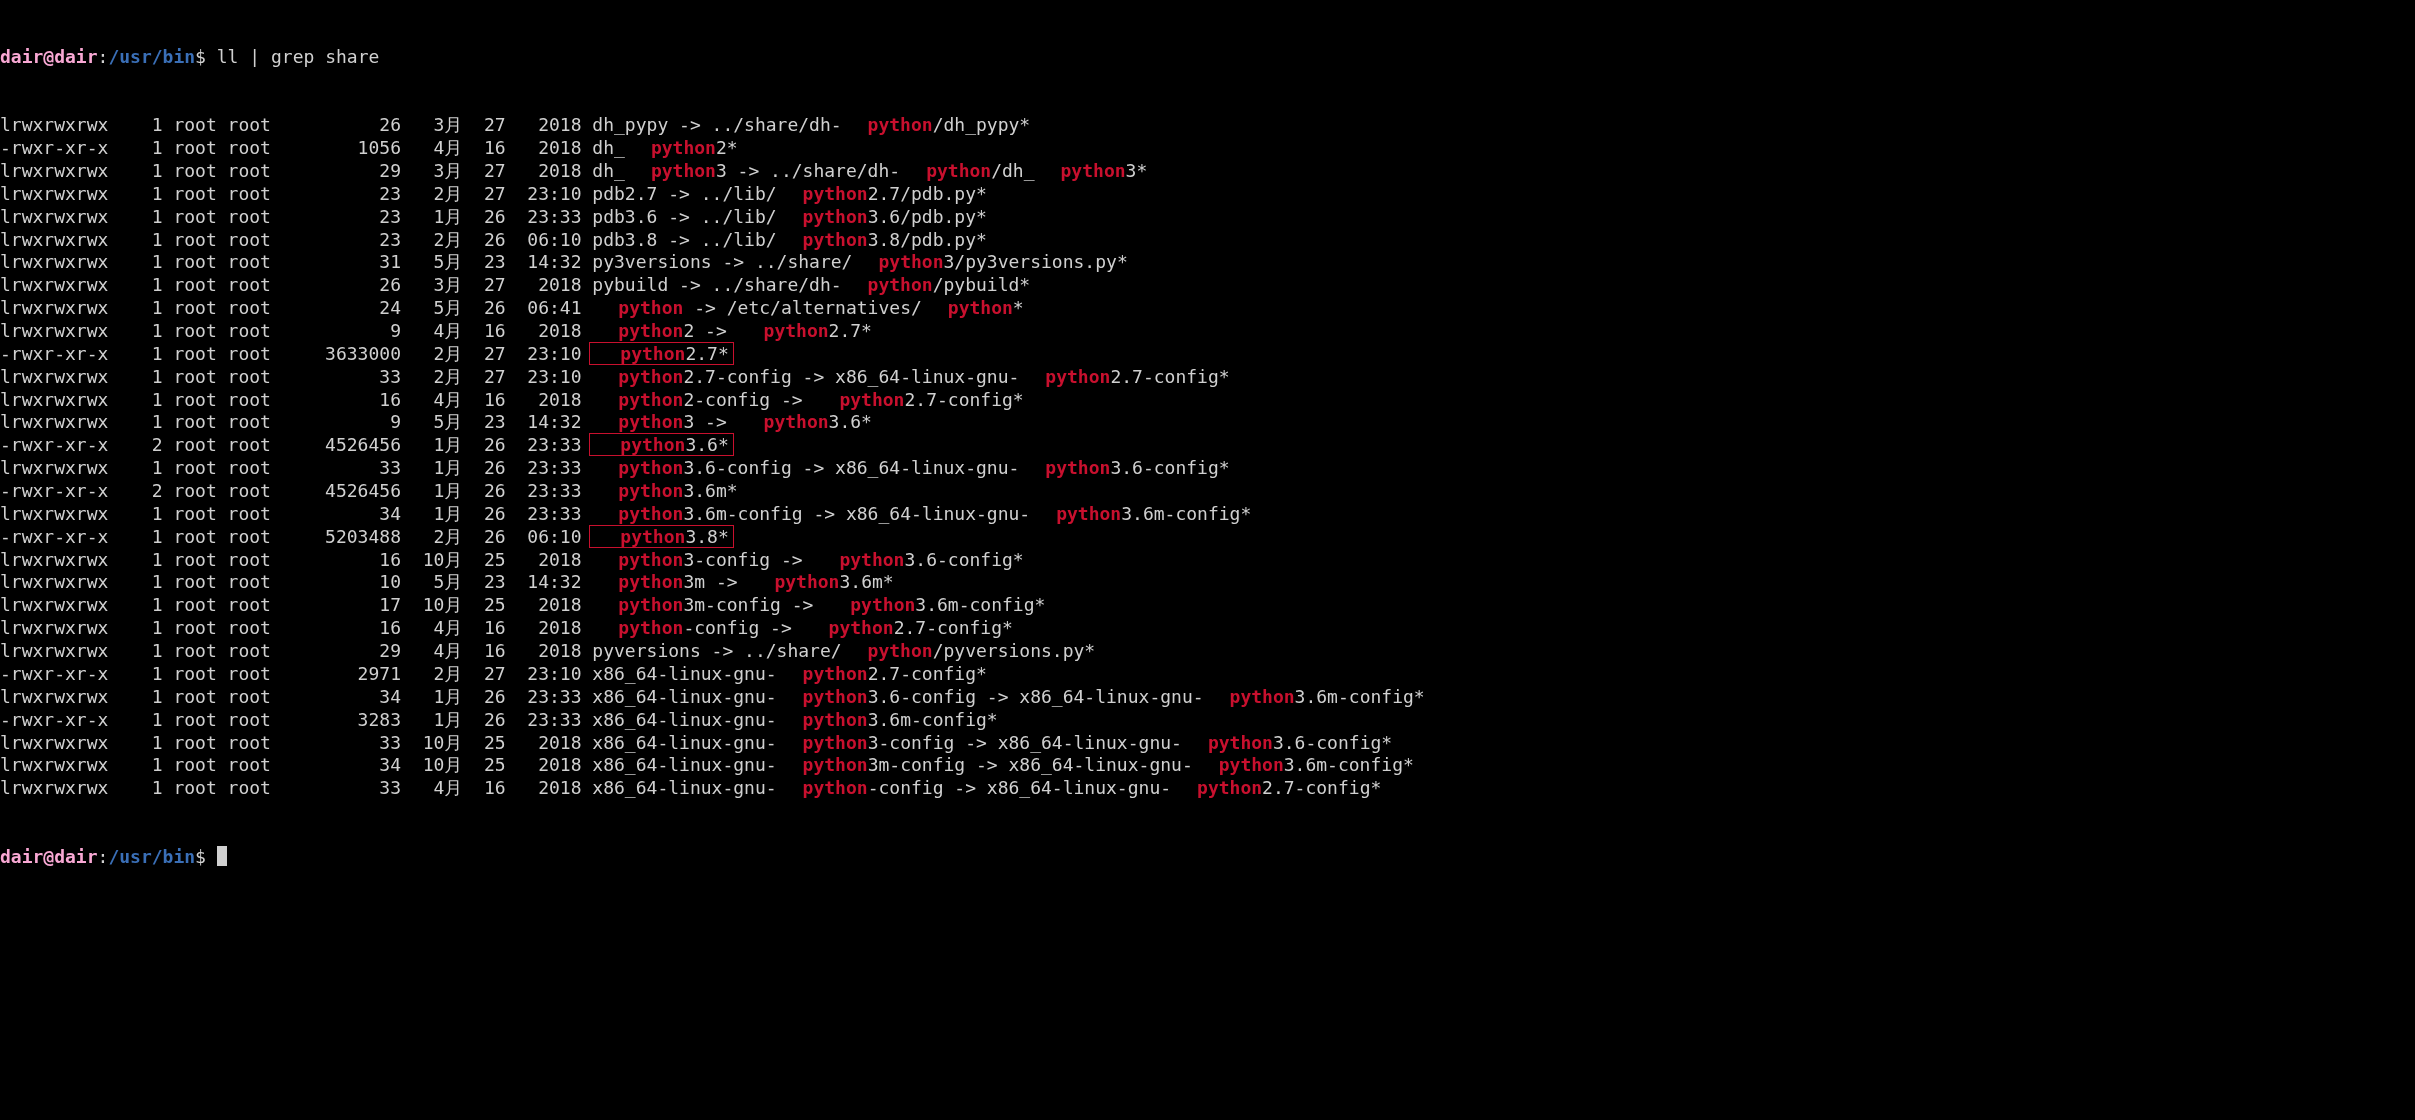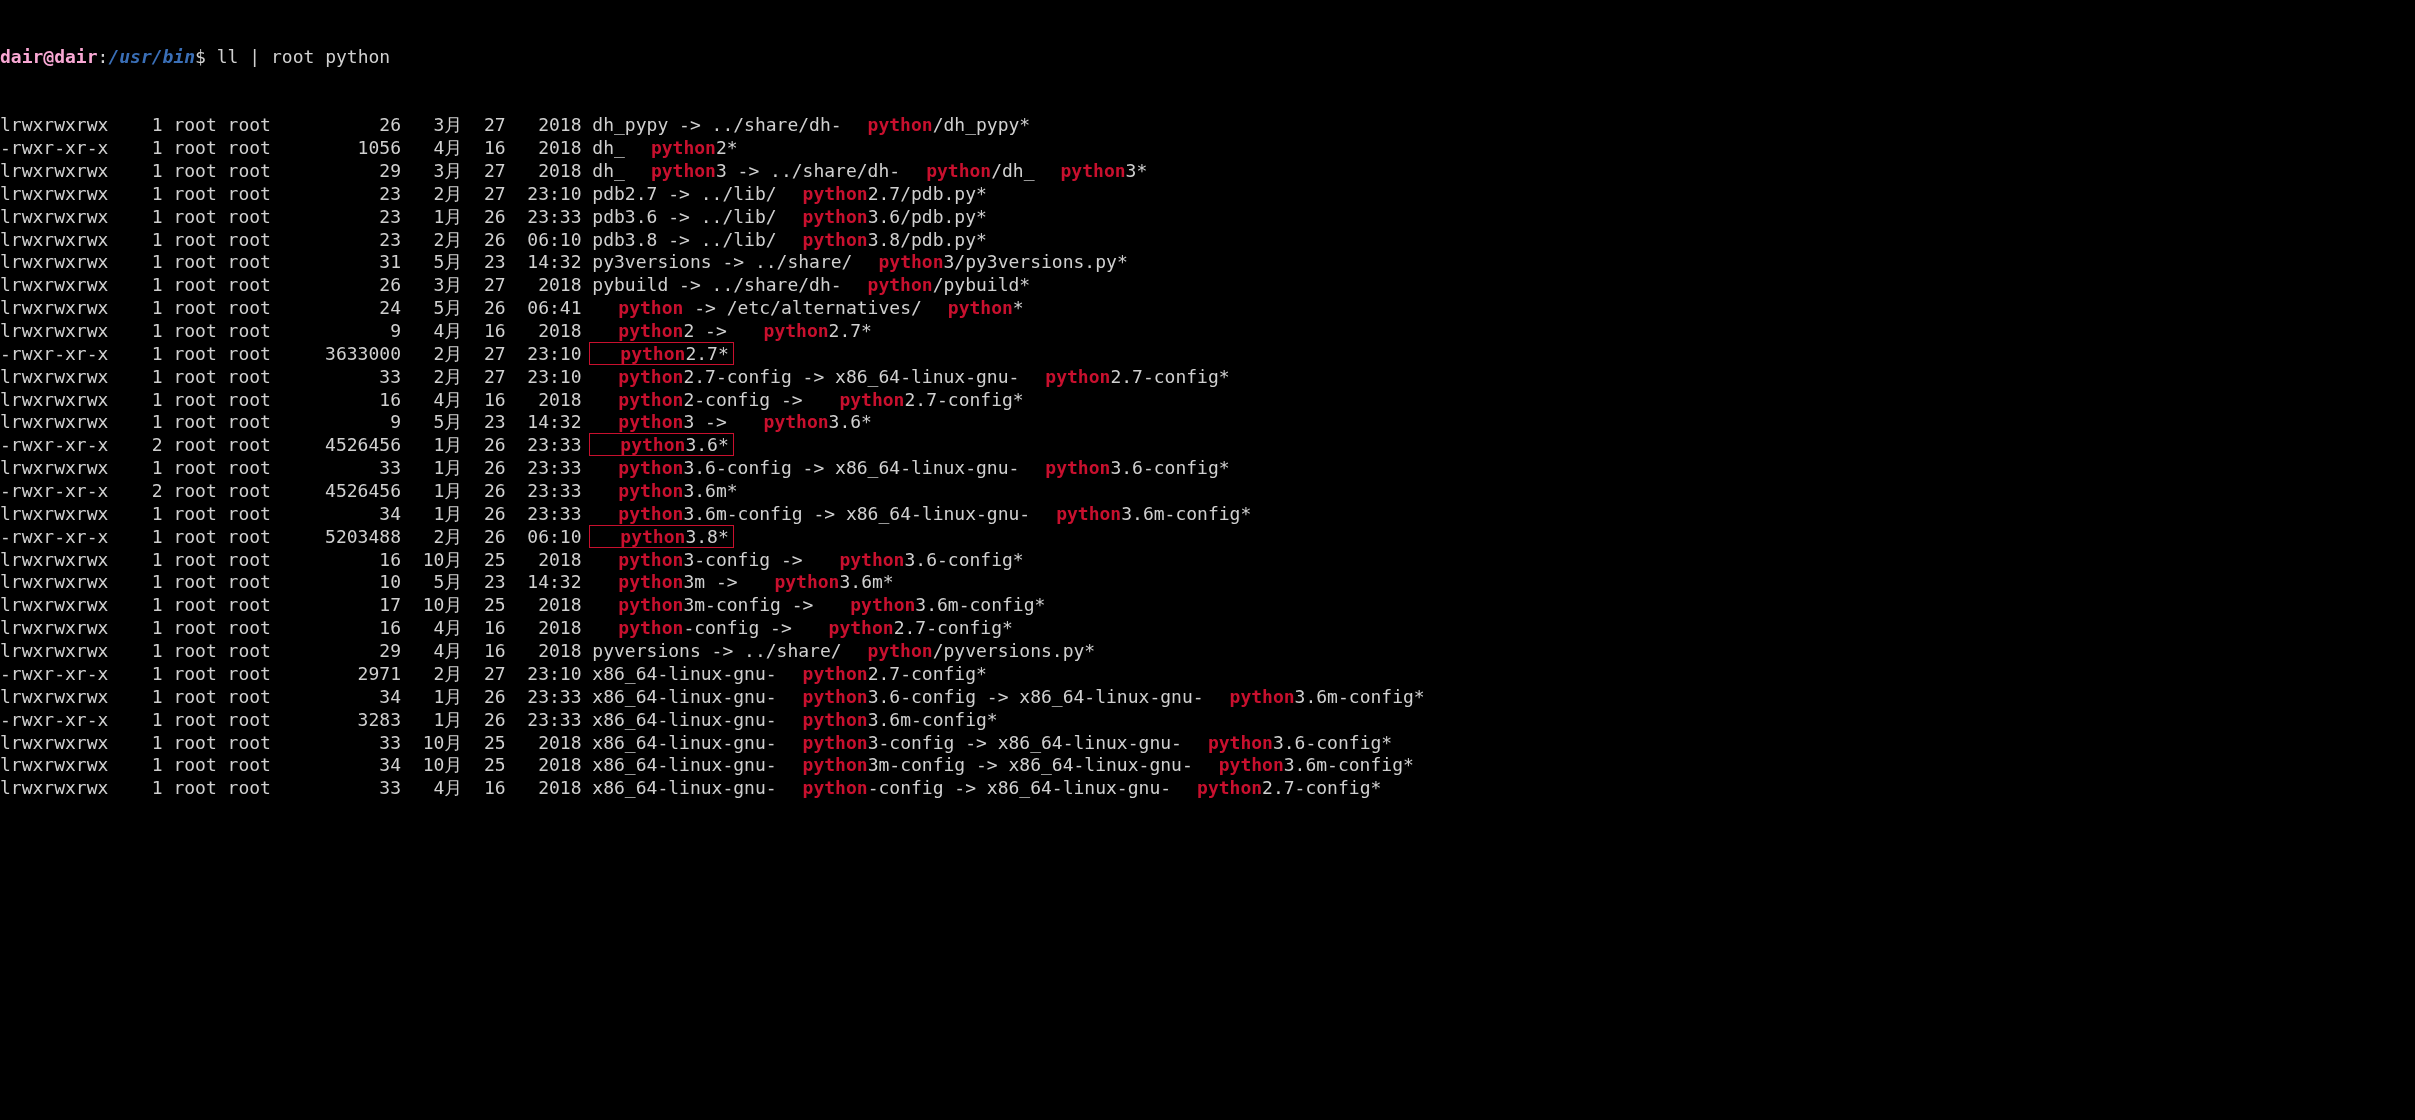--- a/index.html
+++ b/index.html
@@ -11,35 +11,36 @@
     font-size: 18px;
     line-height: 1.27;
     width: 2415px;
   }
   .terminal {
     padding: 0 4px 0 0;
     white-space: pre;
   }
   .row { white-space: pre; }
   .user { color: #f9a8d4; font-weight: bold; }
-  .path { color: #3a6fb7; font-weight: bold; font-style: italic; }
+  .path { color: #3a6fb7; font-weight: bold; }
   .dollar { color: #d0d0d0; }
   .hl { color: #c8102e; font-weight: bold; margin-left: 26px; }
   .box {
     border: 1px solid #c8102e;
     padding: 0 4px;
     margin-left: -3px; 
   }
   .cursor {
     display: inline-block;
     width: 10px;
     height: 20px;
     background: #d0d0d0;
     vertical-align: -3px;
   }
 </style>
 </head>
 <body>
 
 <div class="terminal">
-  <div class="row"><span class="user">dair@dair</span><span>:</span><span class="path">/usr/bin</span><span class="dollar">$ </span><span>ll | root python</span></div>
+  <div class="row"><span class="user">dair@dair</span><span>:</span><span class="path">/usr/bin</span><span class="dollar">$ </span><span>ll | grep share</span></div>
   <div id="listing"><div class="row"><span>lrwxrwxrwx    1 root root          26   3月  27   2018 </span><span><span>dh_pypy -&gt; ../share/dh-</span><span class="hl">python</span><span>/dh_pypy*</span></span></div><div class="row"><span>-rwxr-xr-x    1 root root        1056   4月  16   2018 </span><span><span>dh_</span><span class="hl">python</span><span>2*</span></span></div><div class="row"><span>lrwxrwxrwx    1 root root          29   3月  27   2018 </span><span><span>dh_</span><span class="hl">python</span><span>3 -&gt; ../share/dh-</span><span class="hl">python</span><span>/dh_</span><span class="hl">python</span><span>3*</span></span></div><div class="row"><span>lrwxrwxrwx    1 root root          23   2月  27  23:10 </span><span><span>pdb2.7 -&gt; ../lib/</span><span class="hl">python</span><span>2.7/pdb.py*</span></span></div><div class="row"><span>lrwxrwxrwx    1 root root          23   1月  26  23:33 </span><span><span>pdb3.6 -&gt; ../lib/</span><span class="hl">python</span><span>3.6/pdb.py*</span></span></div><div class="row"><span>lrwxrwxrwx    1 root root          23   2月  26  06:10 </span><span><span>pdb3.8 -&gt; ../lib/</span><span class="hl">python</span><span>3.8/pdb.py*</span></span></div><div class="row"><span>lrwxrwxrwx    1 root root          31   5月  23  14:32 </span><span><span>py3versions -&gt; ../share/</span><span class="hl">python</span><span>3/py3versions.py*</span></span></div><div class="row"><span>lrwxrwxrwx    1 root root          26   3月  27   2018 </span><span><span>pybuild -&gt; ../share/dh-</span><span class="hl">python</span><span>/pybuild*</span></span></div><div class="row"><span>lrwxrwxrwx    1 root root          24   5月  26  06:41 </span><span><span class="hl">python</span><span> -&gt; /etc/alternatives/</span><span class="hl">python</span><span>*</span></span></div><div class="row"><span>lrwxrwxrwx    1 root root           9   4月  16   2018 </span><span><span class="hl">python</span><span>2 -&gt; </span><span class="hl">python</span><span>2.7*</span></span></div><div class="row"><span>-rwxr-xr-x    1 root root     3633000   2月  27  23:10 </span><span class="box"><span class="hl">python</span><span>2.7*</span></span></div><div class="row"><span>lrwxrwxrwx    1 root root          33   2月  27  23:10 </span><span><span class="hl">python</span><span>2.7-config -&gt; x86_64-linux-gnu-</span><span class="hl">python</span><span>2.7-config*</span></span></div><div class="row"><span>lrwxrwxrwx    1 root root          16   4月  16   2018 </span><span><span class="hl">python</span><span>2-config -&gt; </span><span class="hl">python</span><span>2.7-config*</span></span></div><div class="row"><span>lrwxrwxrwx    1 root root           9   5月  23  14:32 </span><span><span class="hl">python</span><span>3 -&gt; </span><span class="hl">python</span><span>3.6*</span></span></div><div class="row"><span>-rwxr-xr-x    2 root root     4526456   1月  26  23:33 </span><span class="box"><span class="hl">python</span><span>3.6*</span></span></div><div class="row"><span>lrwxrwxrwx    1 root root          33   1月  26  23:33 </span><span><span class="hl">python</span><span>3.6-config -&gt; x86_64-linux-gnu-</span><span class="hl">python</span><span>3.6-config*</span></span></div><div class="row"><span>-rwxr-xr-x    2 root root     4526456   1月  26  23:33 </span><span><span class="hl">python</span><span>3.6m*</span></span></div><div class="row"><span>lrwxrwxrwx    1 root root          34   1月  26  23:33 </span><span><span class="hl">python</span><span>3.6m-config -&gt; x86_64-linux-gnu-</span><span class="hl">python</span><span>3.6m-config*</span></span></div><div class="row"><span>-rwxr-xr-x    1 root root     5203488   2月  26  06:10 </span><span class="box"><span class="hl">python</span><span>3.8*</span></span></div><div class="row"><span>lrwxrwxrwx    1 root root          16  10月  25   2018 </span><span><span class="hl">python</span><span>3-config -&gt; </span><span class="hl">python</span><span>3.6-config*</span></span></div><div class="row"><span>lrwxrwxrwx    1 root root          10   5月  23  14:32 </span><span><span class="hl">python</span><span>3m -&gt; </span><span class="hl">python</span><span>3.6m*</span></span></div><div class="row"><span>lrwxrwxrwx    1 root root          17  10月  25   2018 </span><span><span class="hl">python</span><span>3m-config -&gt; </span><span class="hl">python</span><span>3.6m-config*</span></span></div><div class="row"><span>lrwxrwxrwx    1 root root          16   4月  16   2018 </span><span><span class="hl">python</span><span>-config -&gt; </span><span class="hl">python</span><span>2.7-config*</span></span></div><div class="row"><span>lrwxrwxrwx    1 root root          29   4月  16   2018 </span><span><span>pyversions -&gt; ../share/</span><span class="hl">python</span><span>/pyversions.py*</span></span></div><div class="row"><span>-rwxr-xr-x    1 root root        2971   2月  27  23:10 </span><span><span>x86_64-linux-gnu-</span><span class="hl">python</span><span>2.7-config*</span></span></div><div class="row"><span>lrwxrwxrwx    1 root root          34   1月  26  23:33 </span><span><span>x86_64-linux-gnu-</span><span class="hl">python</span><span>3.6-config -&gt; x86_64-linux-gnu-</span><span class="hl">python</span><span>3.6m-config*</span></span></div><div class="row"><span>-rwxr-xr-x    1 root root        3283   1月  26  23:33 </span><span><span>x86_64-linux-gnu-</span><span class="hl">python</span><span>3.6m-config*</span></span></div><div class="row"><span>lrwxrwxrwx    1 root root          33  10月  25   2018 </span><span><span>x86_64-linux-gnu-</span><span class="hl">python</span><span>3-config -&gt; x86_64-linux-gnu-</span><span class="hl">python</span><span>3.6-config*</span></span></div><div class="row"><span>lrwxrwxrwx    1 root root          34  10月  25   2018 </span><span><span>x86_64-linux-gnu-</span><span class="hl">python</span><span>3m-config -&gt; x86_64-linux-gnu-</span><span class="hl">python</span><span>3.6m-config*</span></span></div><div class="row"><span>lrwxrwxrwx    1 root root          33   4月  16   2018 </span><span><span>x86_64-linux-gnu-</span><span class="hl">python</span><span>-config -&gt; x86_64-linux-gnu-</span><span class="hl">python</span><span>2.7-config*</span></span></div></div>
+  <div class="row"><span class="user">dair@dair</span><span>:</span><span class="path">/usr/bin</span><span class="dollar">$ </span><span class="cursor"></span></div>
 </div>
 
 </body></html>

